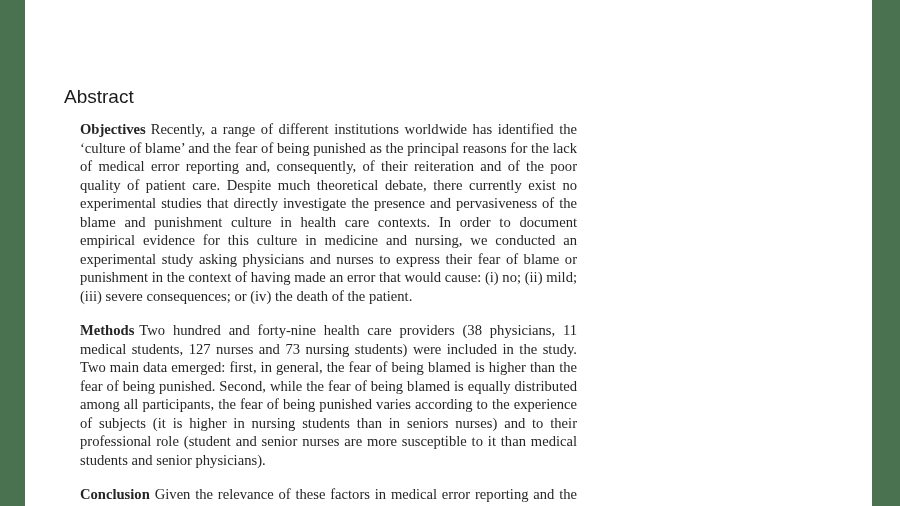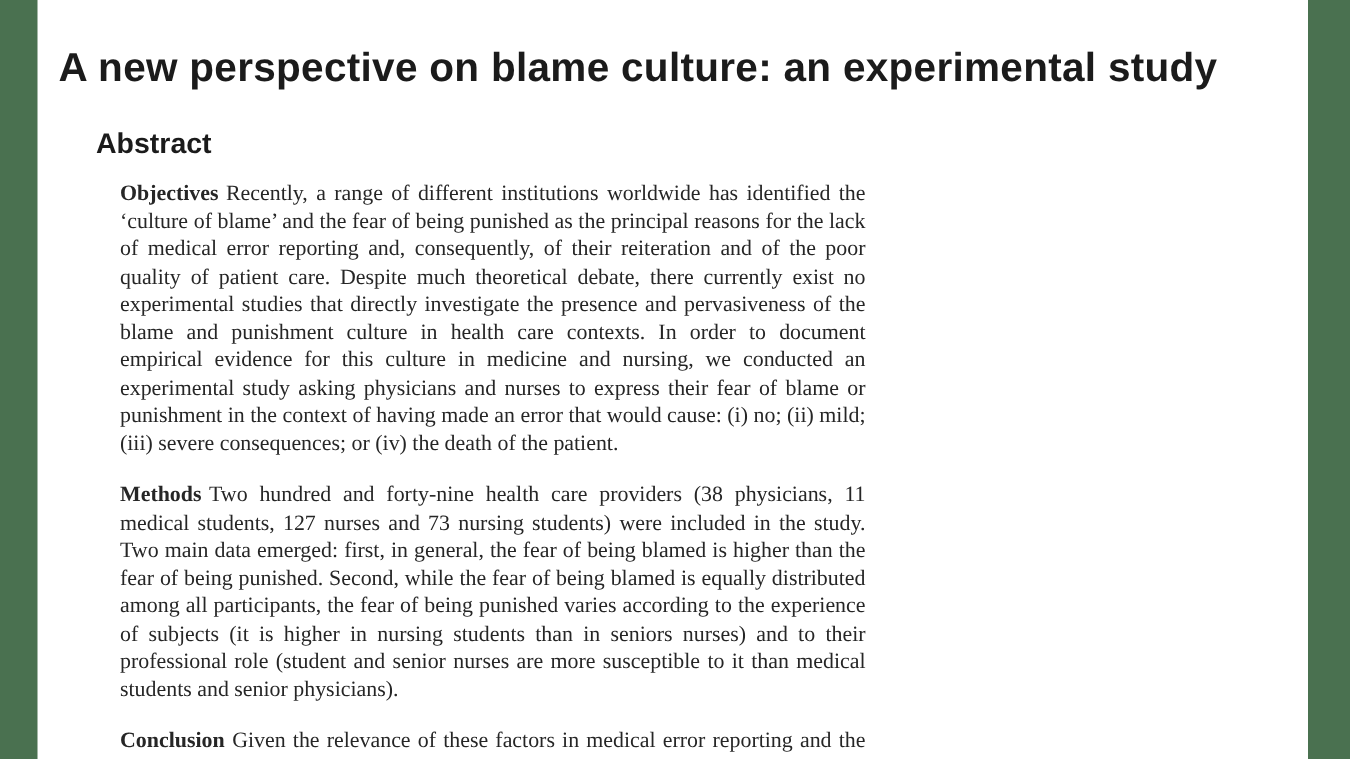--- a/index.html
+++ b/index.html
@@ -27,21 +27,21 @@
     font-weight: bold;
     font-size: 27px;
     letter-spacing: 0.2px;
     color: #1b1b1b;
     white-space: nowrap;
   }
   .section-heading {
     position: absolute;
     left: 64px; top: 70px;
     font-family: "Liberation Sans", sans-serif;
-    font-weight: bold;
+    font-weight: normal;
     font-size: 19px;
     color: #1b1b1b;
     margin-top: 16px;
   }
   .abstract-body {
     position: absolute;
     left: 64px; top: 104px; width: 529px;
     font-family: "Liberation Serif", serif;
     font-size: 14.6px;
     line-height: 18.5px;
@@ -55,21 +55,20 @@
   }
 </style>
 </head>
 <body>
 
 <div class="page">
 
   <div class="margin-bar left" style="background: rgb(74, 113, 80);"></div>
   <div class="margin-bar right" style="background: rgb(74, 113, 80);"></div>
 
-  <h1 class="article-title">A new perspective on blame culture: an experimental study</h1>
 
   <h2 class="section-heading">Abstract</h2>
 
   <div class="abstract-body">
     <p>
       <span class="lead">Objectives</span><span>Recently, a range of different institutions worldwide has identified the ‘culture of blame’ and the fear of being punished as the principal reasons for the lack of medical error reporting and, consequently, of their reiteration and of the poor quality of patient care. Despite much theoretical debate, there currently exist no experimental studies that directly investigate the presence and pervasiveness of the blame and punishment culture in health care contexts. In order to document empirical evidence for this culture in medicine and nursing, we conducted an experimental study asking physicians and nurses to express their fear of blame or punishment in the context of having made an error that would cause: (i) no; (ii) mild; (iii) severe consequences; or (iv) the death of the patient.</span>
     </p>
     <p>
       <span class="lead">Methods</span><span>Two hundred and forty-nine health care providers (38 physicians, 11 medical students, 127 nurses and 73 nursing students) were included in the study. Two main data emerged: first, in general, the fear of being blamed is higher than the fear of being punished. Second, while the fear of being blamed is equally distributed among all participants, the fear of being punished varies according to the experience of subjects (it is higher in nursing students than in seniors nurses) and to their professional role (student and senior nurses are more susceptible to it than medical students and senior physicians).</span>
     </p>

